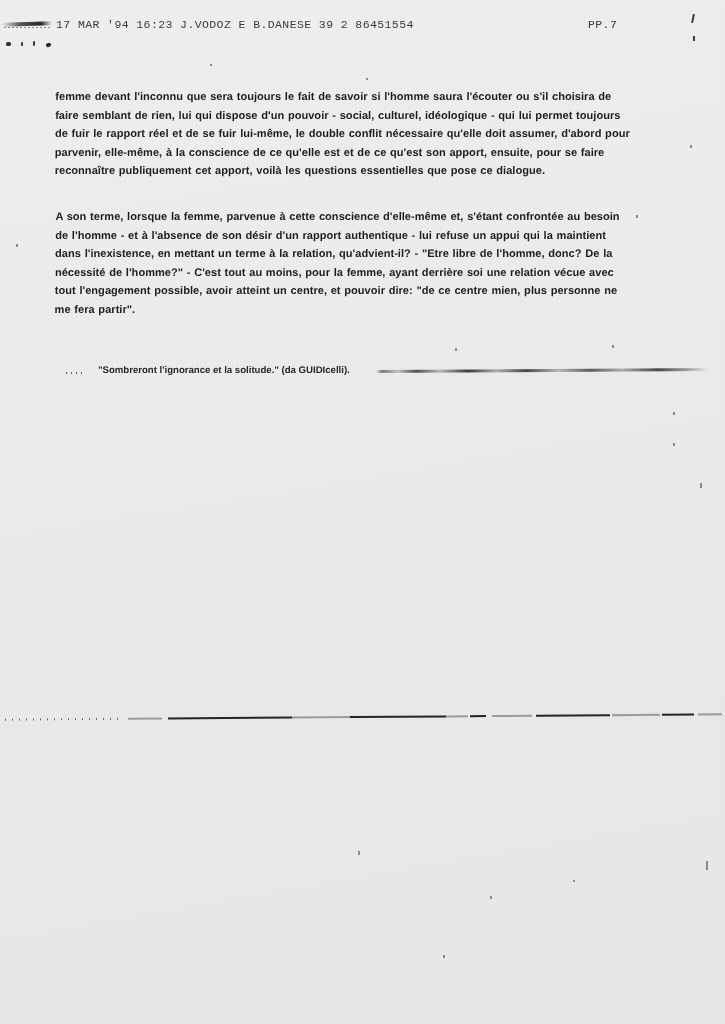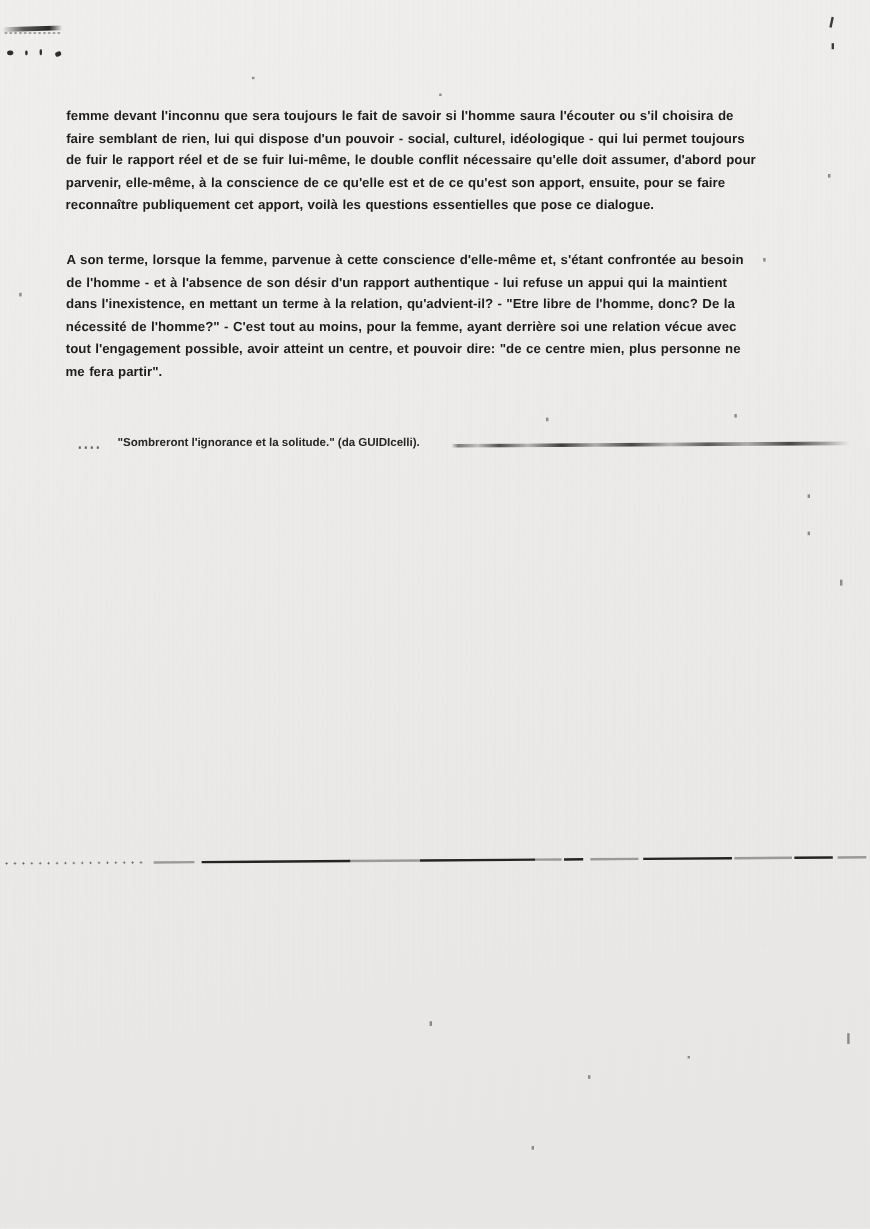--- a/index.html
+++ b/index.html
@@ -220,20 +220,24 @@
     background: #3a3a3a;
   }
 </style>
 </head>
 <body>
 
 <div class="page">
 
   <div class="scan-noise"></div>
 
+  <div class="fax-header">
+    <span class="hdr-main">17 MAR   '94  16:23 J.VODOZ E B.DANESE 39 2 86451554</span>
+    <span class="hdr-page">PP.7</span>
+  </div>
   <div class="hdr-streak"></div>
   <div class="hdr-dots"></div>
   <div class="hdr-blobs">
     <i></i>
       <i></i>
       <i></i>
       <i></i>
   </div>
   <div class="hdr-tick-a edge-mark"></div>
   <div class="hdr-tick-b edge-mark"></div>

